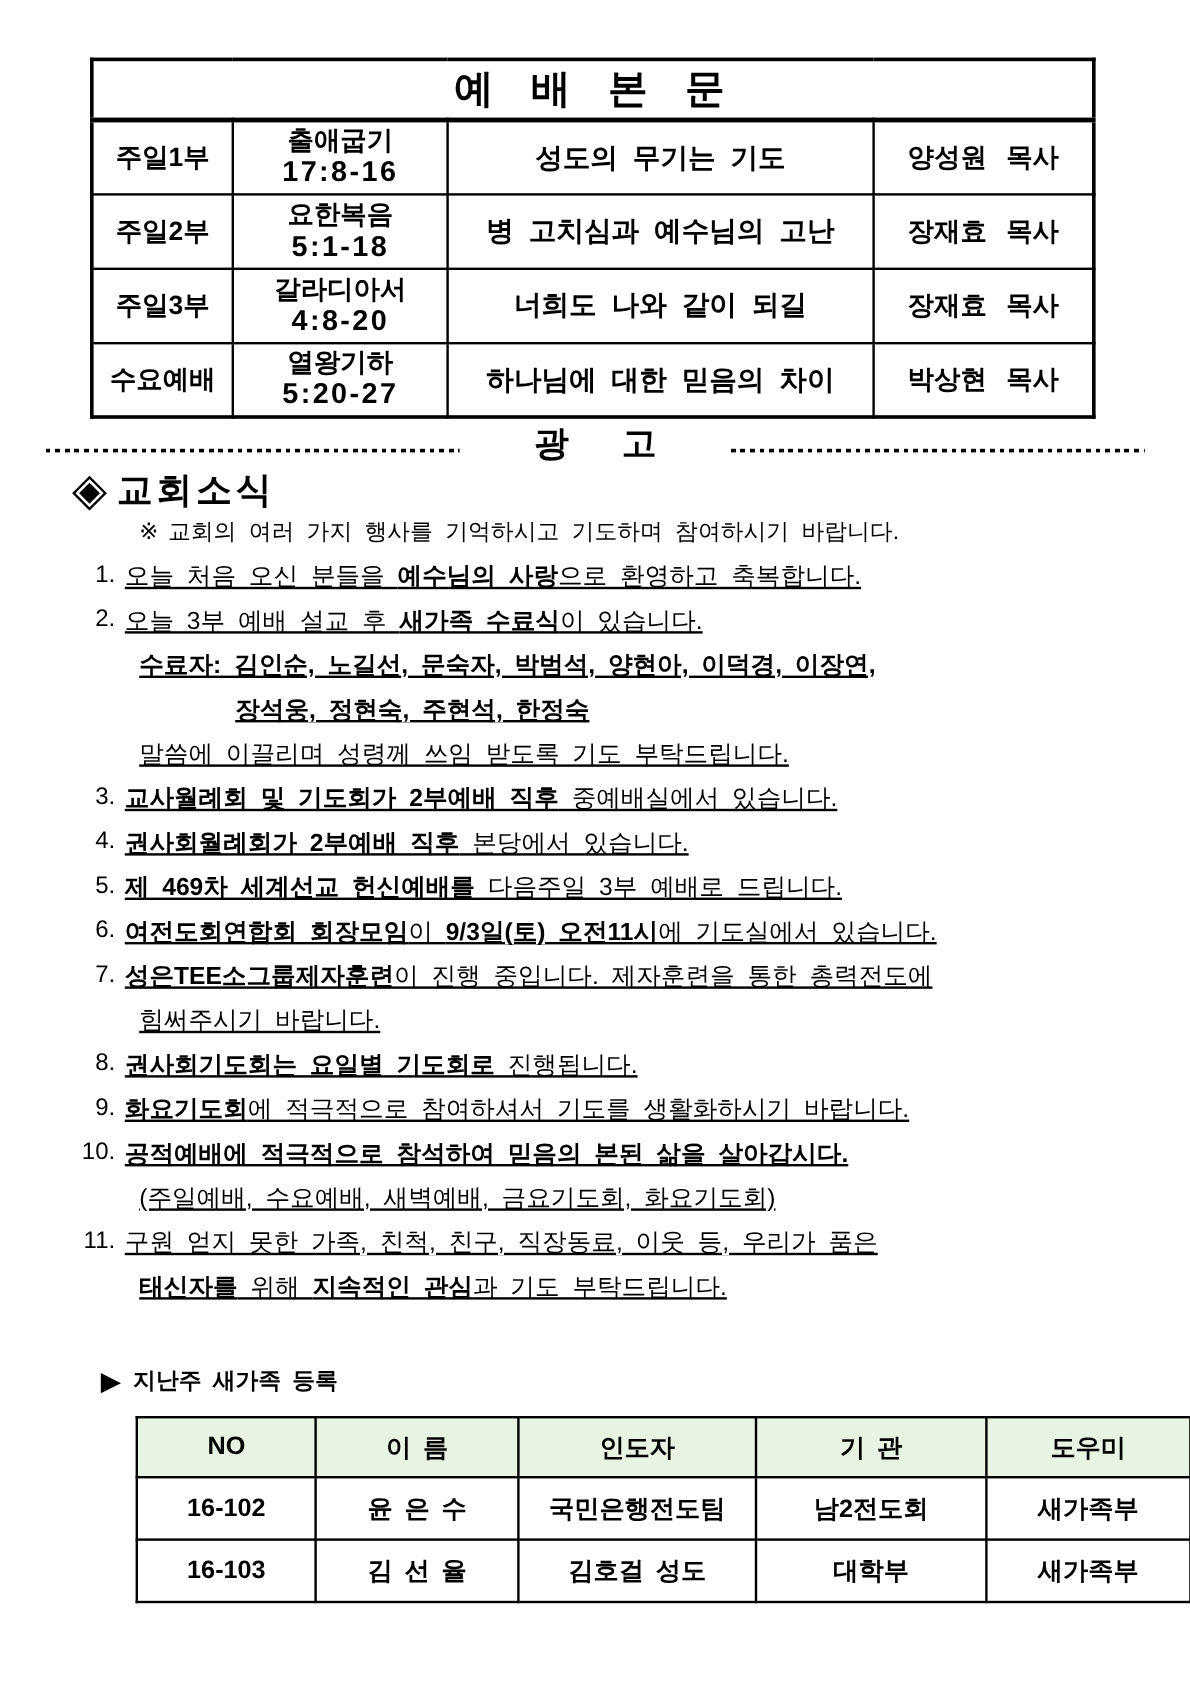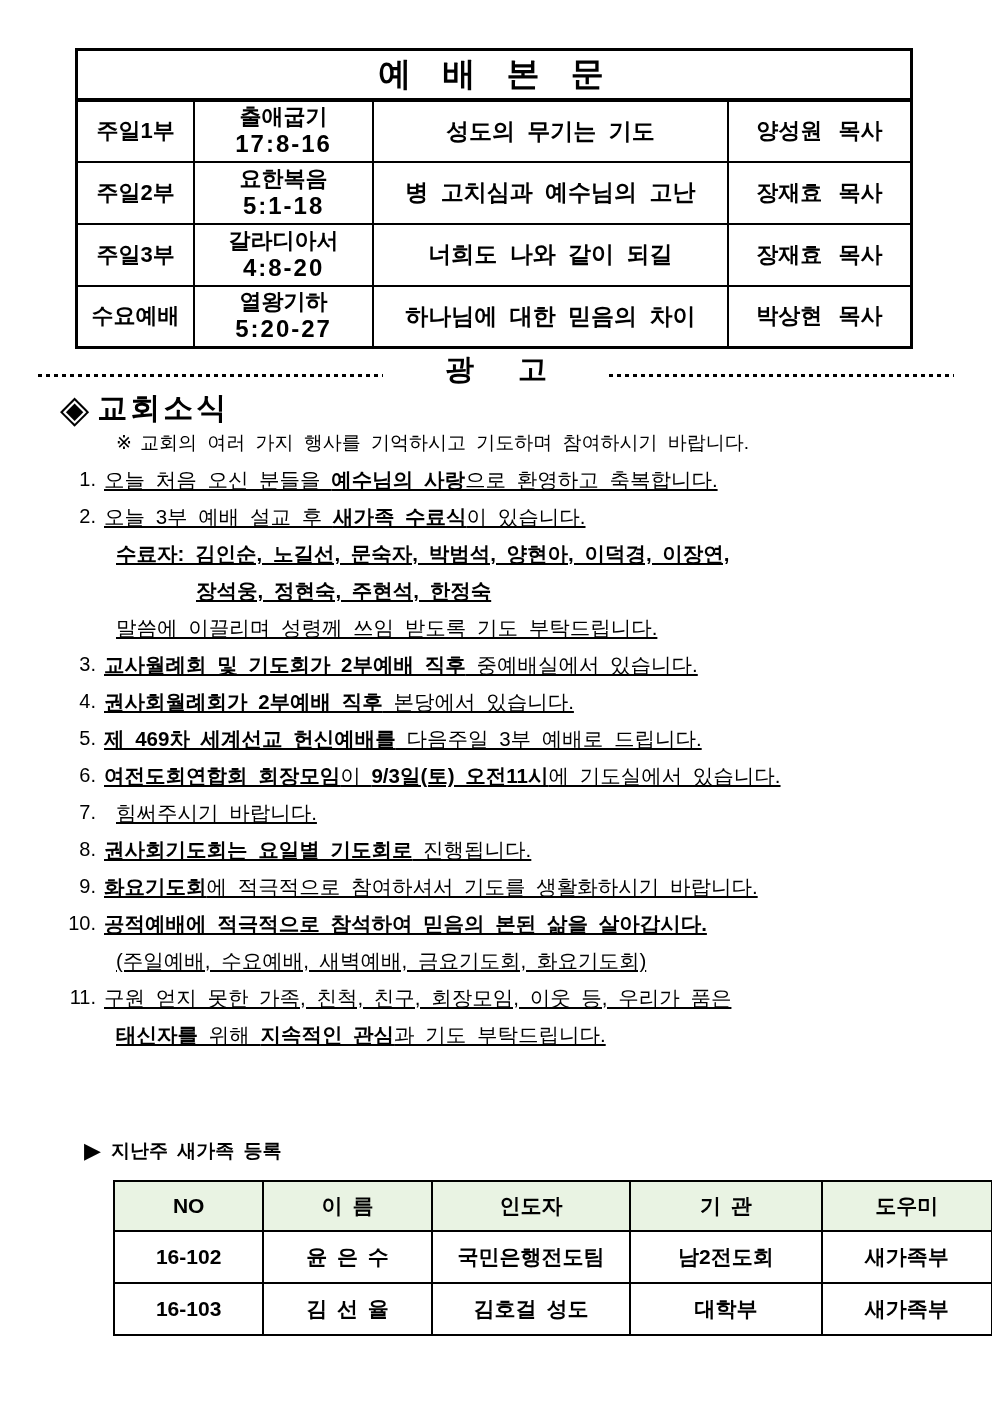--- a/index.html
+++ b/index.html
@@ -211,20 +211,24 @@
             <span class="b">여전도회연합회 회장모임</span>
             <span>이 </span>
             <span class="b">9/3일(토) 오전11시</span>
             <span>에 기도실에서 있습니다.</span>
           </div>
         </div>
       </div>
       <div class="item">
         <span class="num">7.</span>
         <div class="lines">
+          <div class="line ind0">
+            <span class="b">성은TEE소그룹제자훈련</span>
+            <span>이 진행 중입니다. 제자훈련을 통한 총력전도에</span>
+          </div>
           <div class="line ind1">
             <span>힘써주시기 바랍니다.</span>
           </div>
         </div>
       </div>
       <div class="item">
         <span class="num">8.</span>
         <div class="lines">
           <div class="line ind0">
             <span class="b">권사회기도회는 요일별 기도회로</span>
@@ -249,21 +253,21 @@
           </div>
           <div class="line ind1">
             <span>(주일예배, 수요예배, 새벽예배, 금요기도회, 화요기도회)</span>
           </div>
         </div>
       </div>
       <div class="item">
         <span class="num">11.</span>
         <div class="lines">
           <div class="line ind0">
-            <span>구원 얻지 못한 가족, 친척, 친구, 회장모임, 이웃 등, 우리가 품은</span>
+            <span>구원 얻지 못한 가족, 친척, 친구, 직장동료, 이웃 등, 우리가 품은</span>
           </div>
           <div class="line ind1">
             <span class="b">태신자를</span>
             <span> 위해 </span>
             <span class="b">지속적인 관심</span>
             <span>과 기도 부탁드립니다.</span>
           </div>
         </div>
       </div>
     </div>

